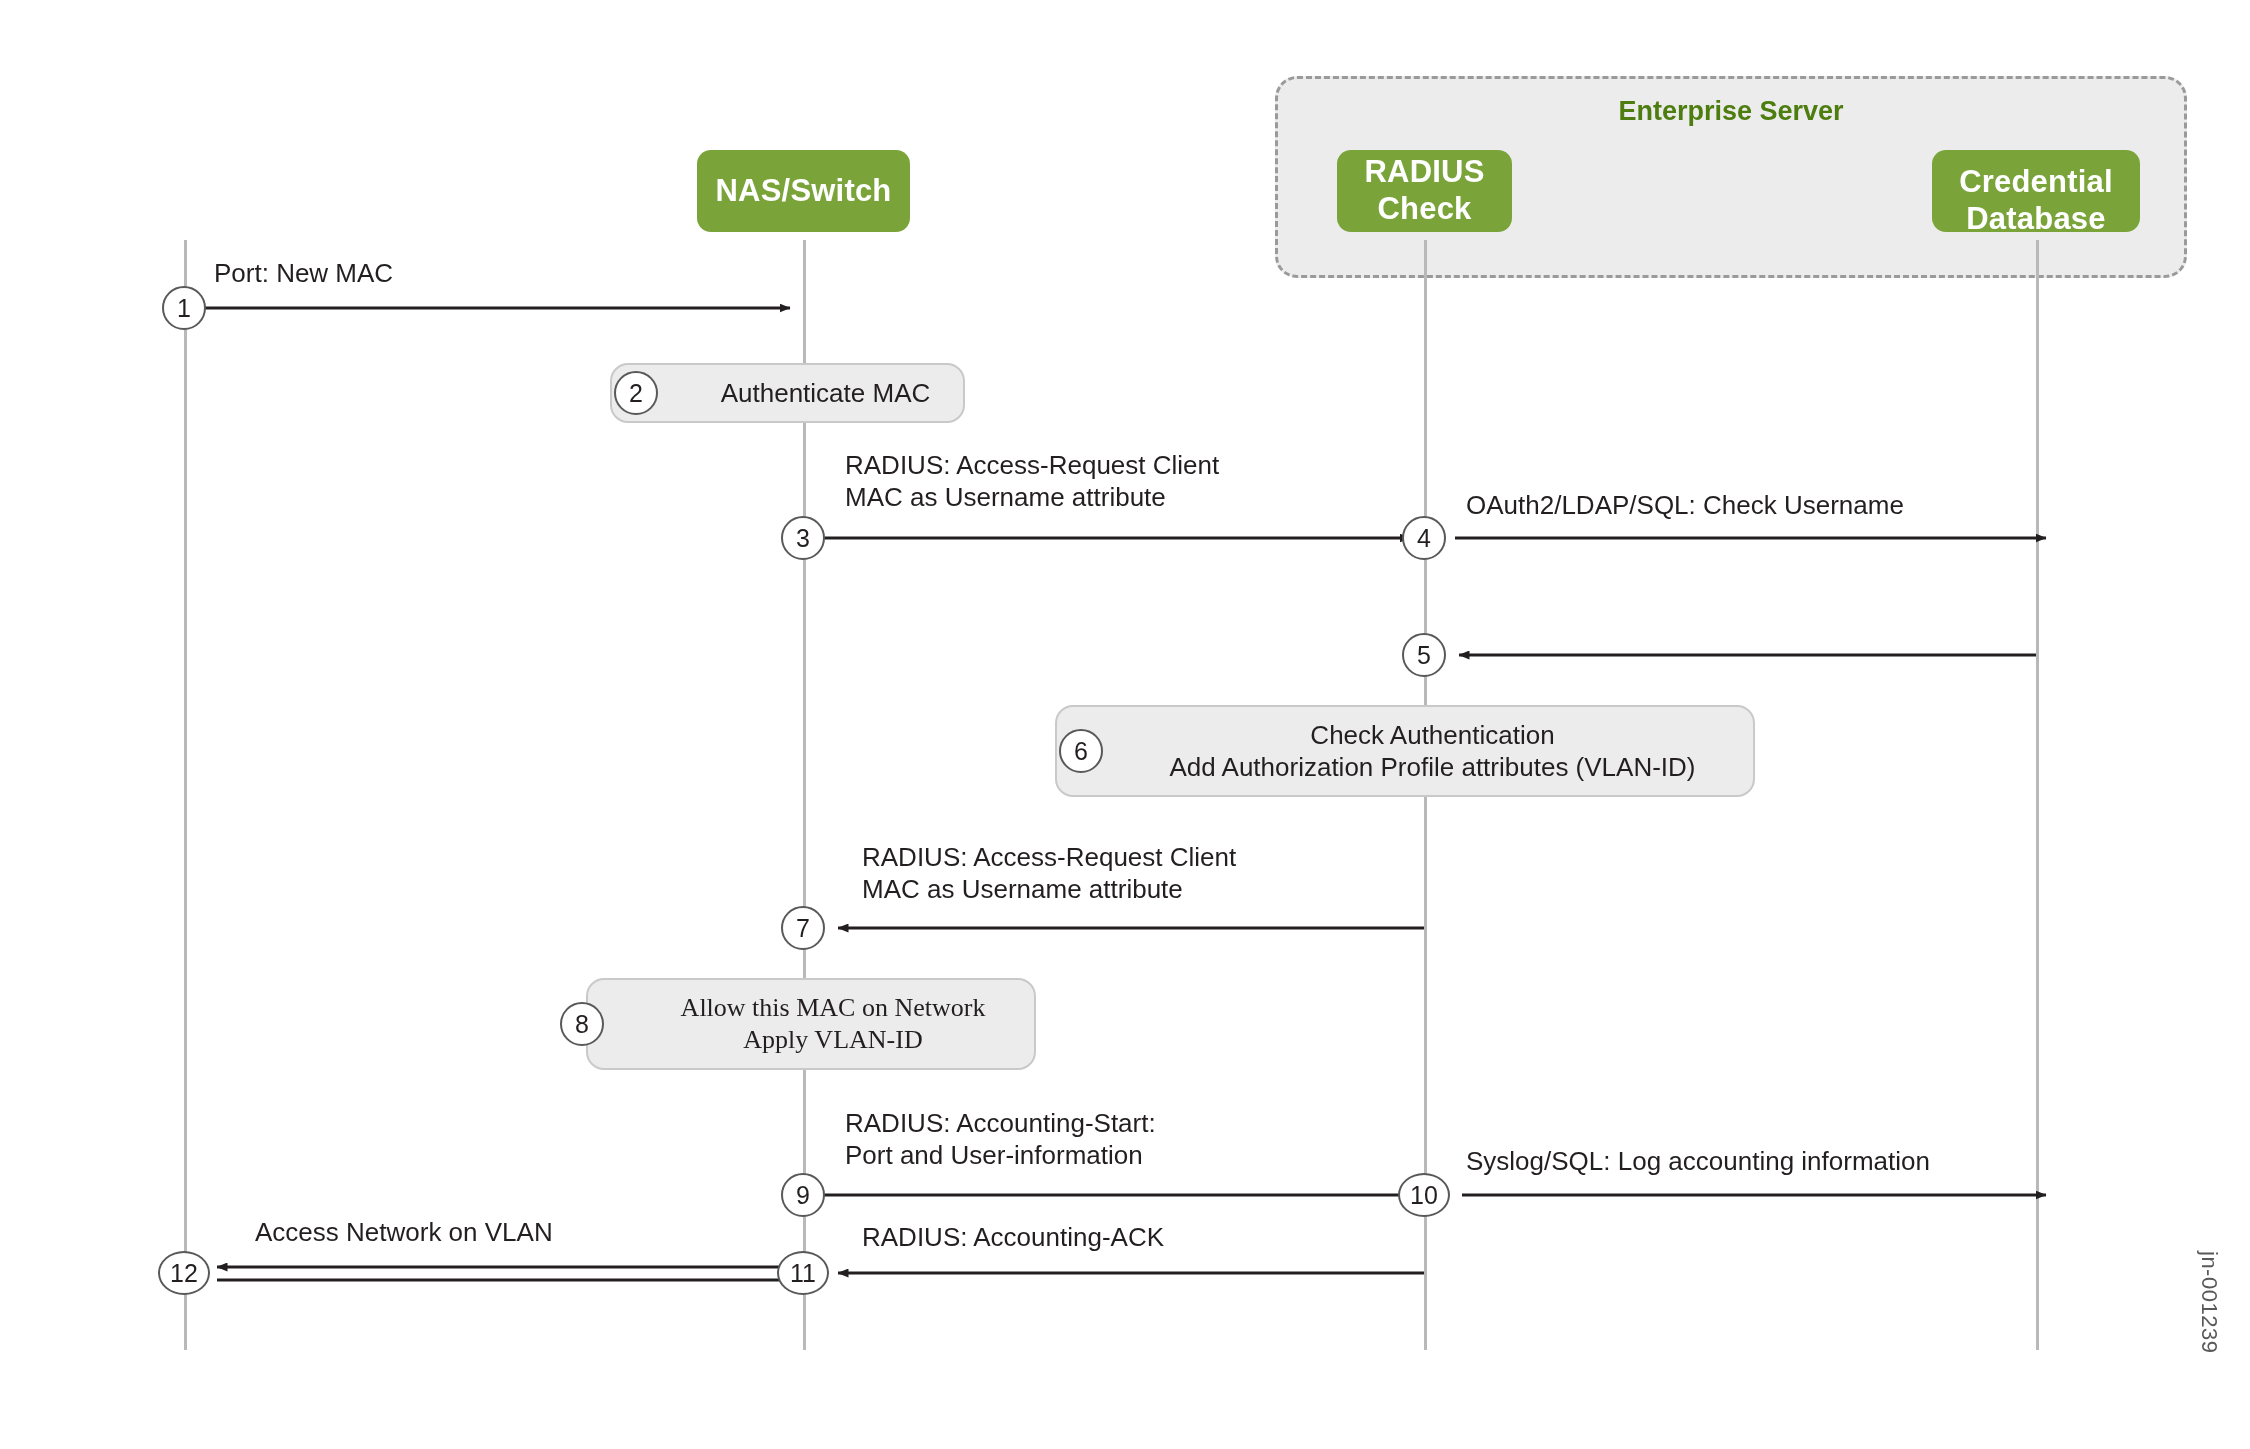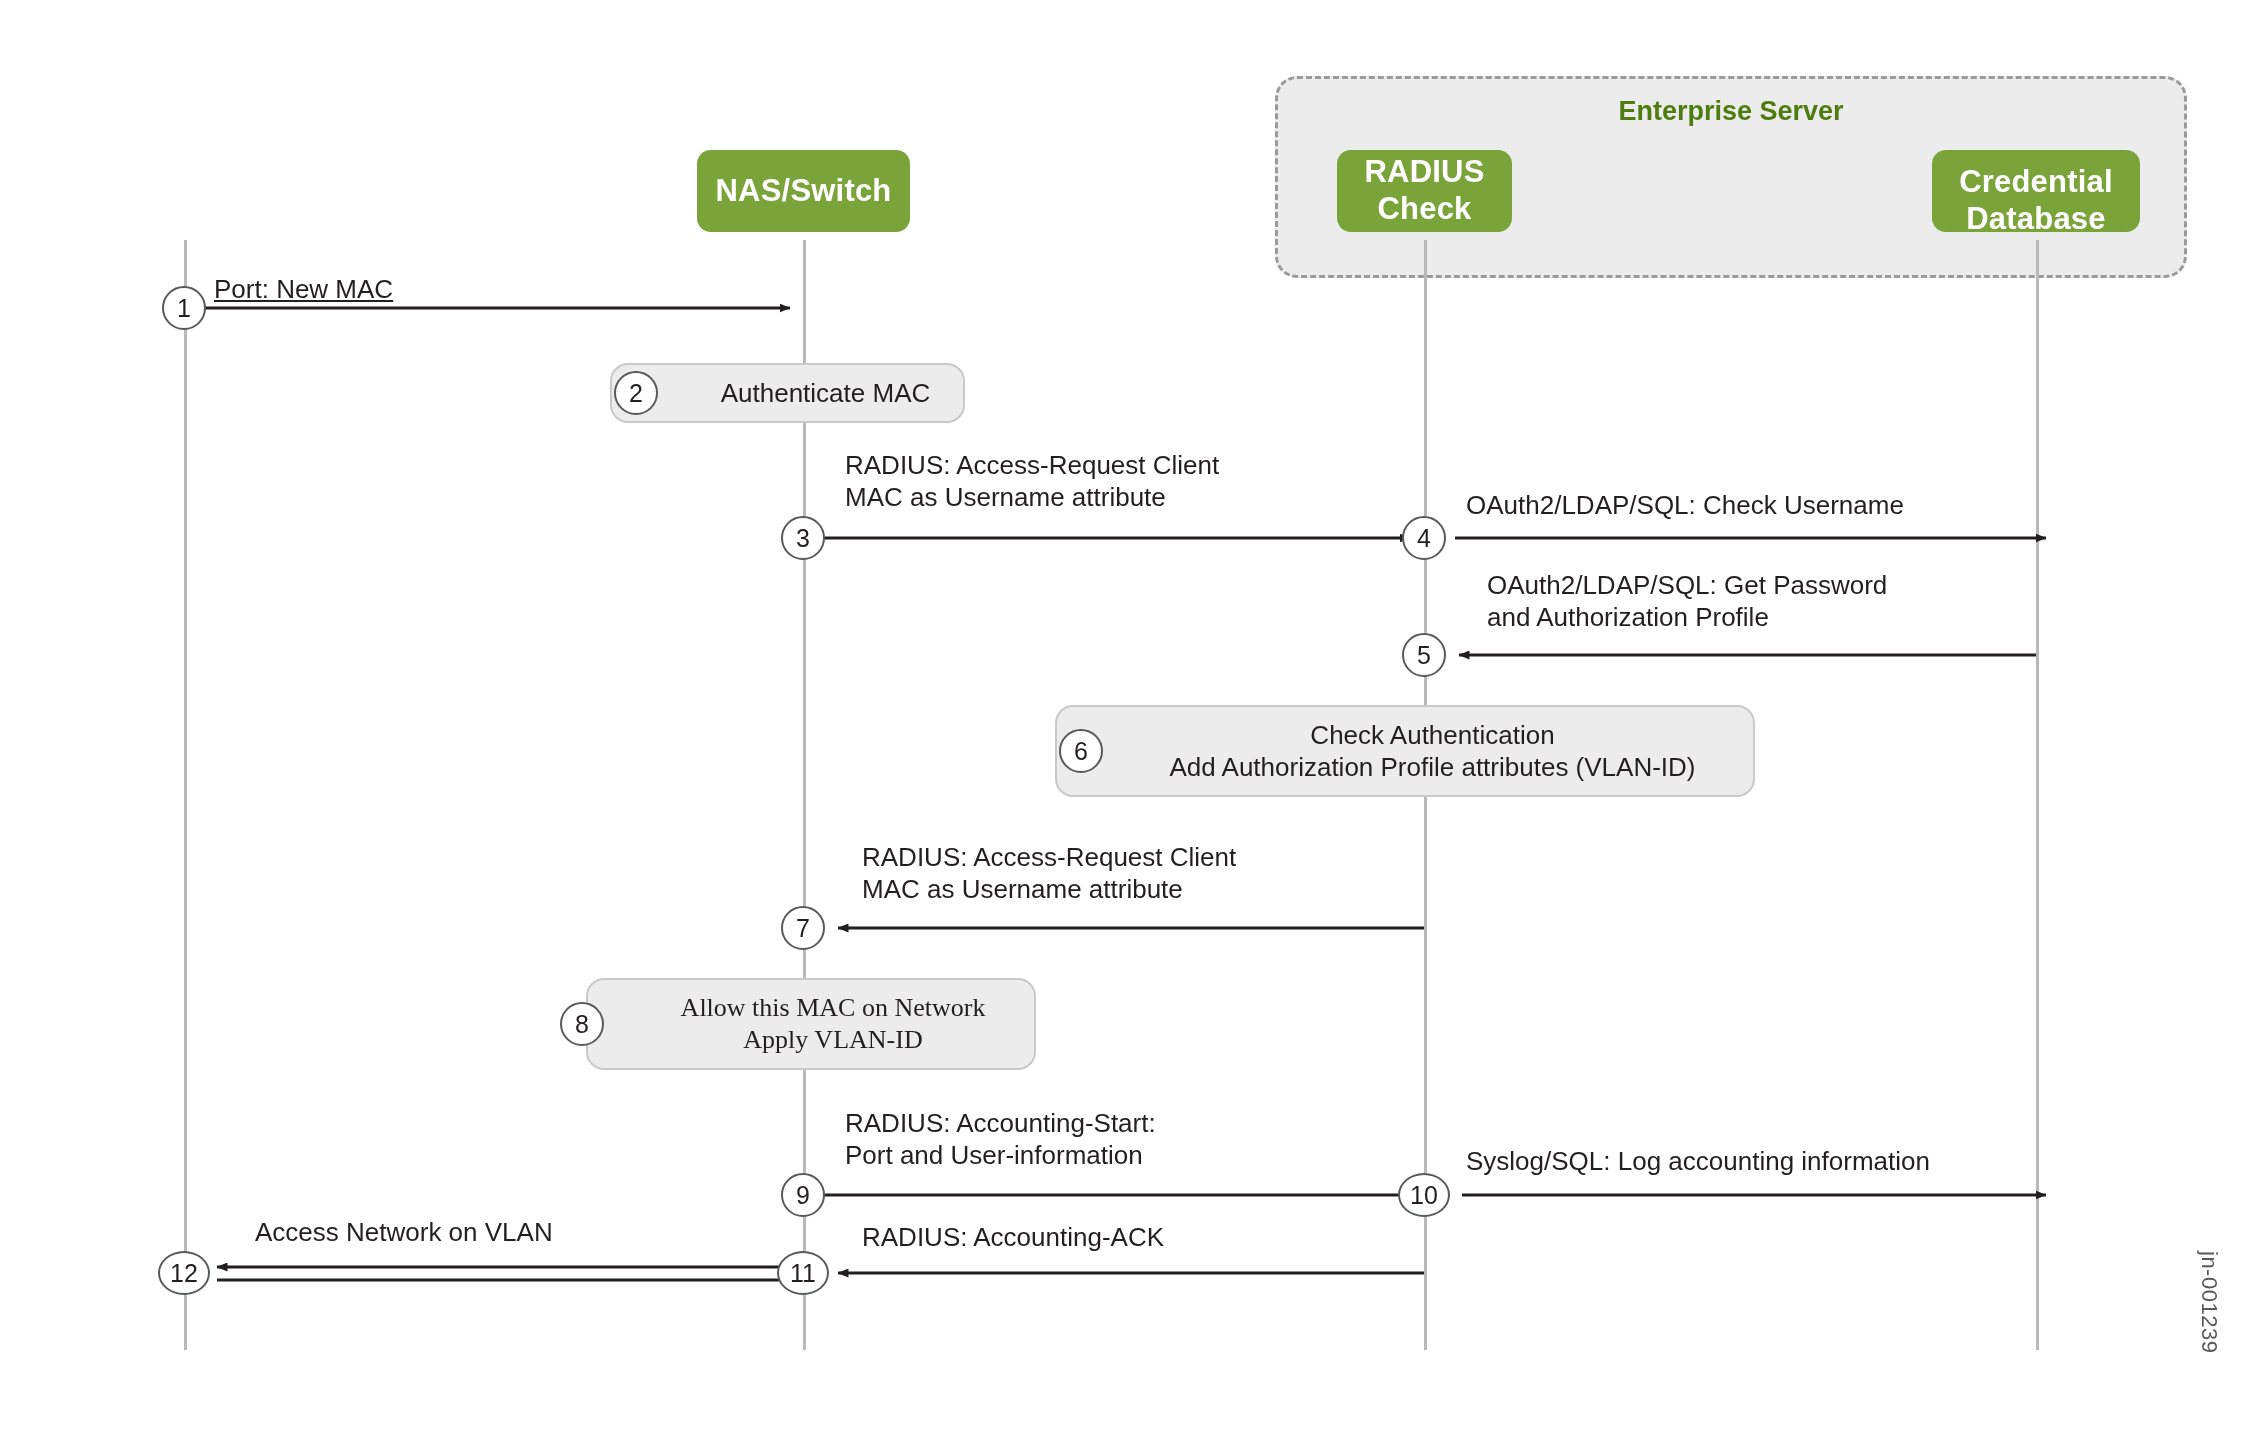--- a/index.html
+++ b/index.html
@@ -158,26 +158,24 @@
     <line x1="820" y1="1195" x2="1410" y2="1195" stroke="#231f20" stroke-width="3" marker-end="url(#ah)"></line>
 
     <line x1="1462" y1="1195" x2="2046" y2="1195" stroke="#231f20" stroke-width="3" marker-end="url(#ah)"></line>
 
     <line x1="1424" y1="1273" x2="838" y2="1273" stroke="#231f20" stroke-width="3" marker-end="url(#ah)"></line>
 
     <line x1="803" y1="1267" x2="217" y2="1267" stroke="#231f20" stroke-width="3" marker-end="url(#ah)"></line>
     <line x1="790" y1="1280" x2="217" y2="1280" stroke="#231f20" stroke-width="3"></line>
   </svg>
 
-  <div class="msg-label" style="left:214px; top:274px;text-decoration:underline;">Port: New MAC</div>
+  <div class="msg-label" style="left:214px; top:258px;">Port: New MAC</div>
   <div class="msg-label" style="left:845px; top:450px;">RADIUS: Access-Request Client
 MAC as Username attribute</div>
   <div class="msg-label" style="left:1466px; top:490px;">OAuth2/LDAP/SQL: Check Username</div>
-  <div class="msg-label" style="left:1487px; top:570px;">OAuth2/LDAP/SQL: Get Password
-and Authorization Profile</div>
   <div class="msg-label" style="left:862px; top:842px;">RADIUS: Access-Request Client
 MAC as Username attribute</div>
   <div class="msg-label" style="left:845px; top:1108px;">RADIUS: Accounting-Start:
 Port and User-information</div>
   <div class="msg-label" style="left:1466px; top:1146px;">Syslog/SQL: Log accounting information</div>
   <div class="msg-label" style="left:862px; top:1222px;">RADIUS: Accounting-ACK</div>
   <div class="msg-label" style="left:255px; top:1217px;">Access Network on VLAN</div>
 
   <div class="note-box" style="left:610px; top:363px; width:355px; height:60px; padding-left:76px; box-sizing:border-box;">
     <span>Authenticate MAC</span>

